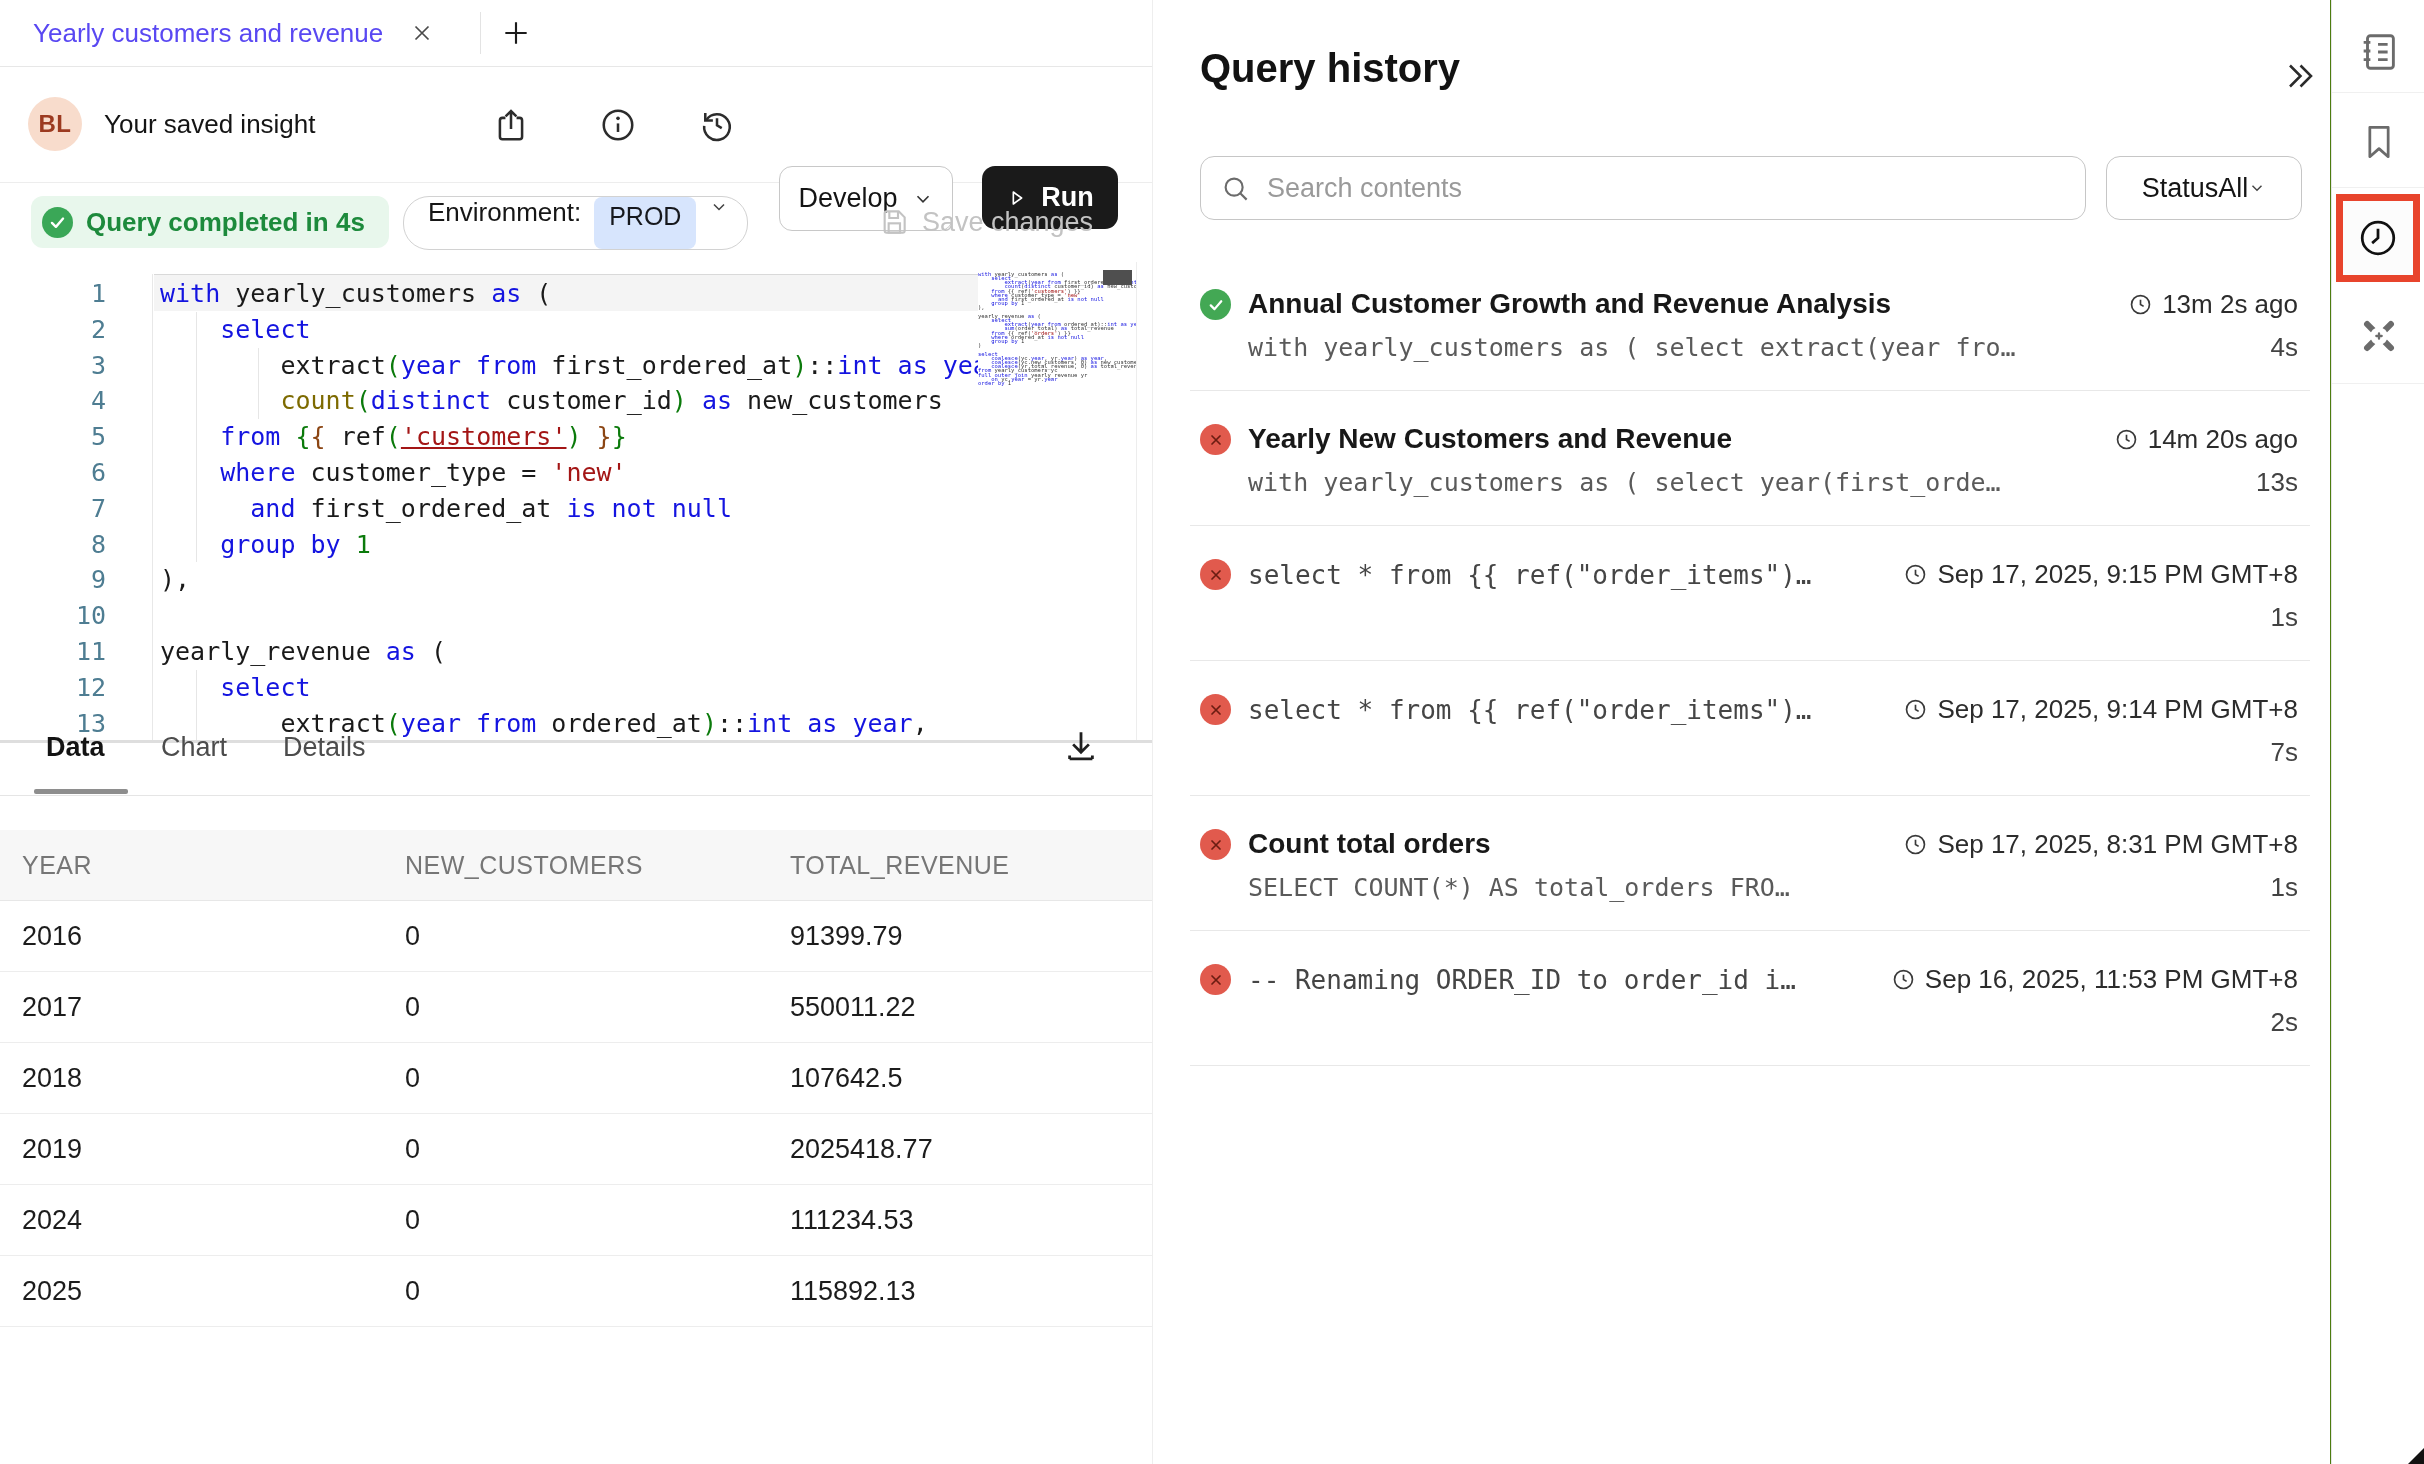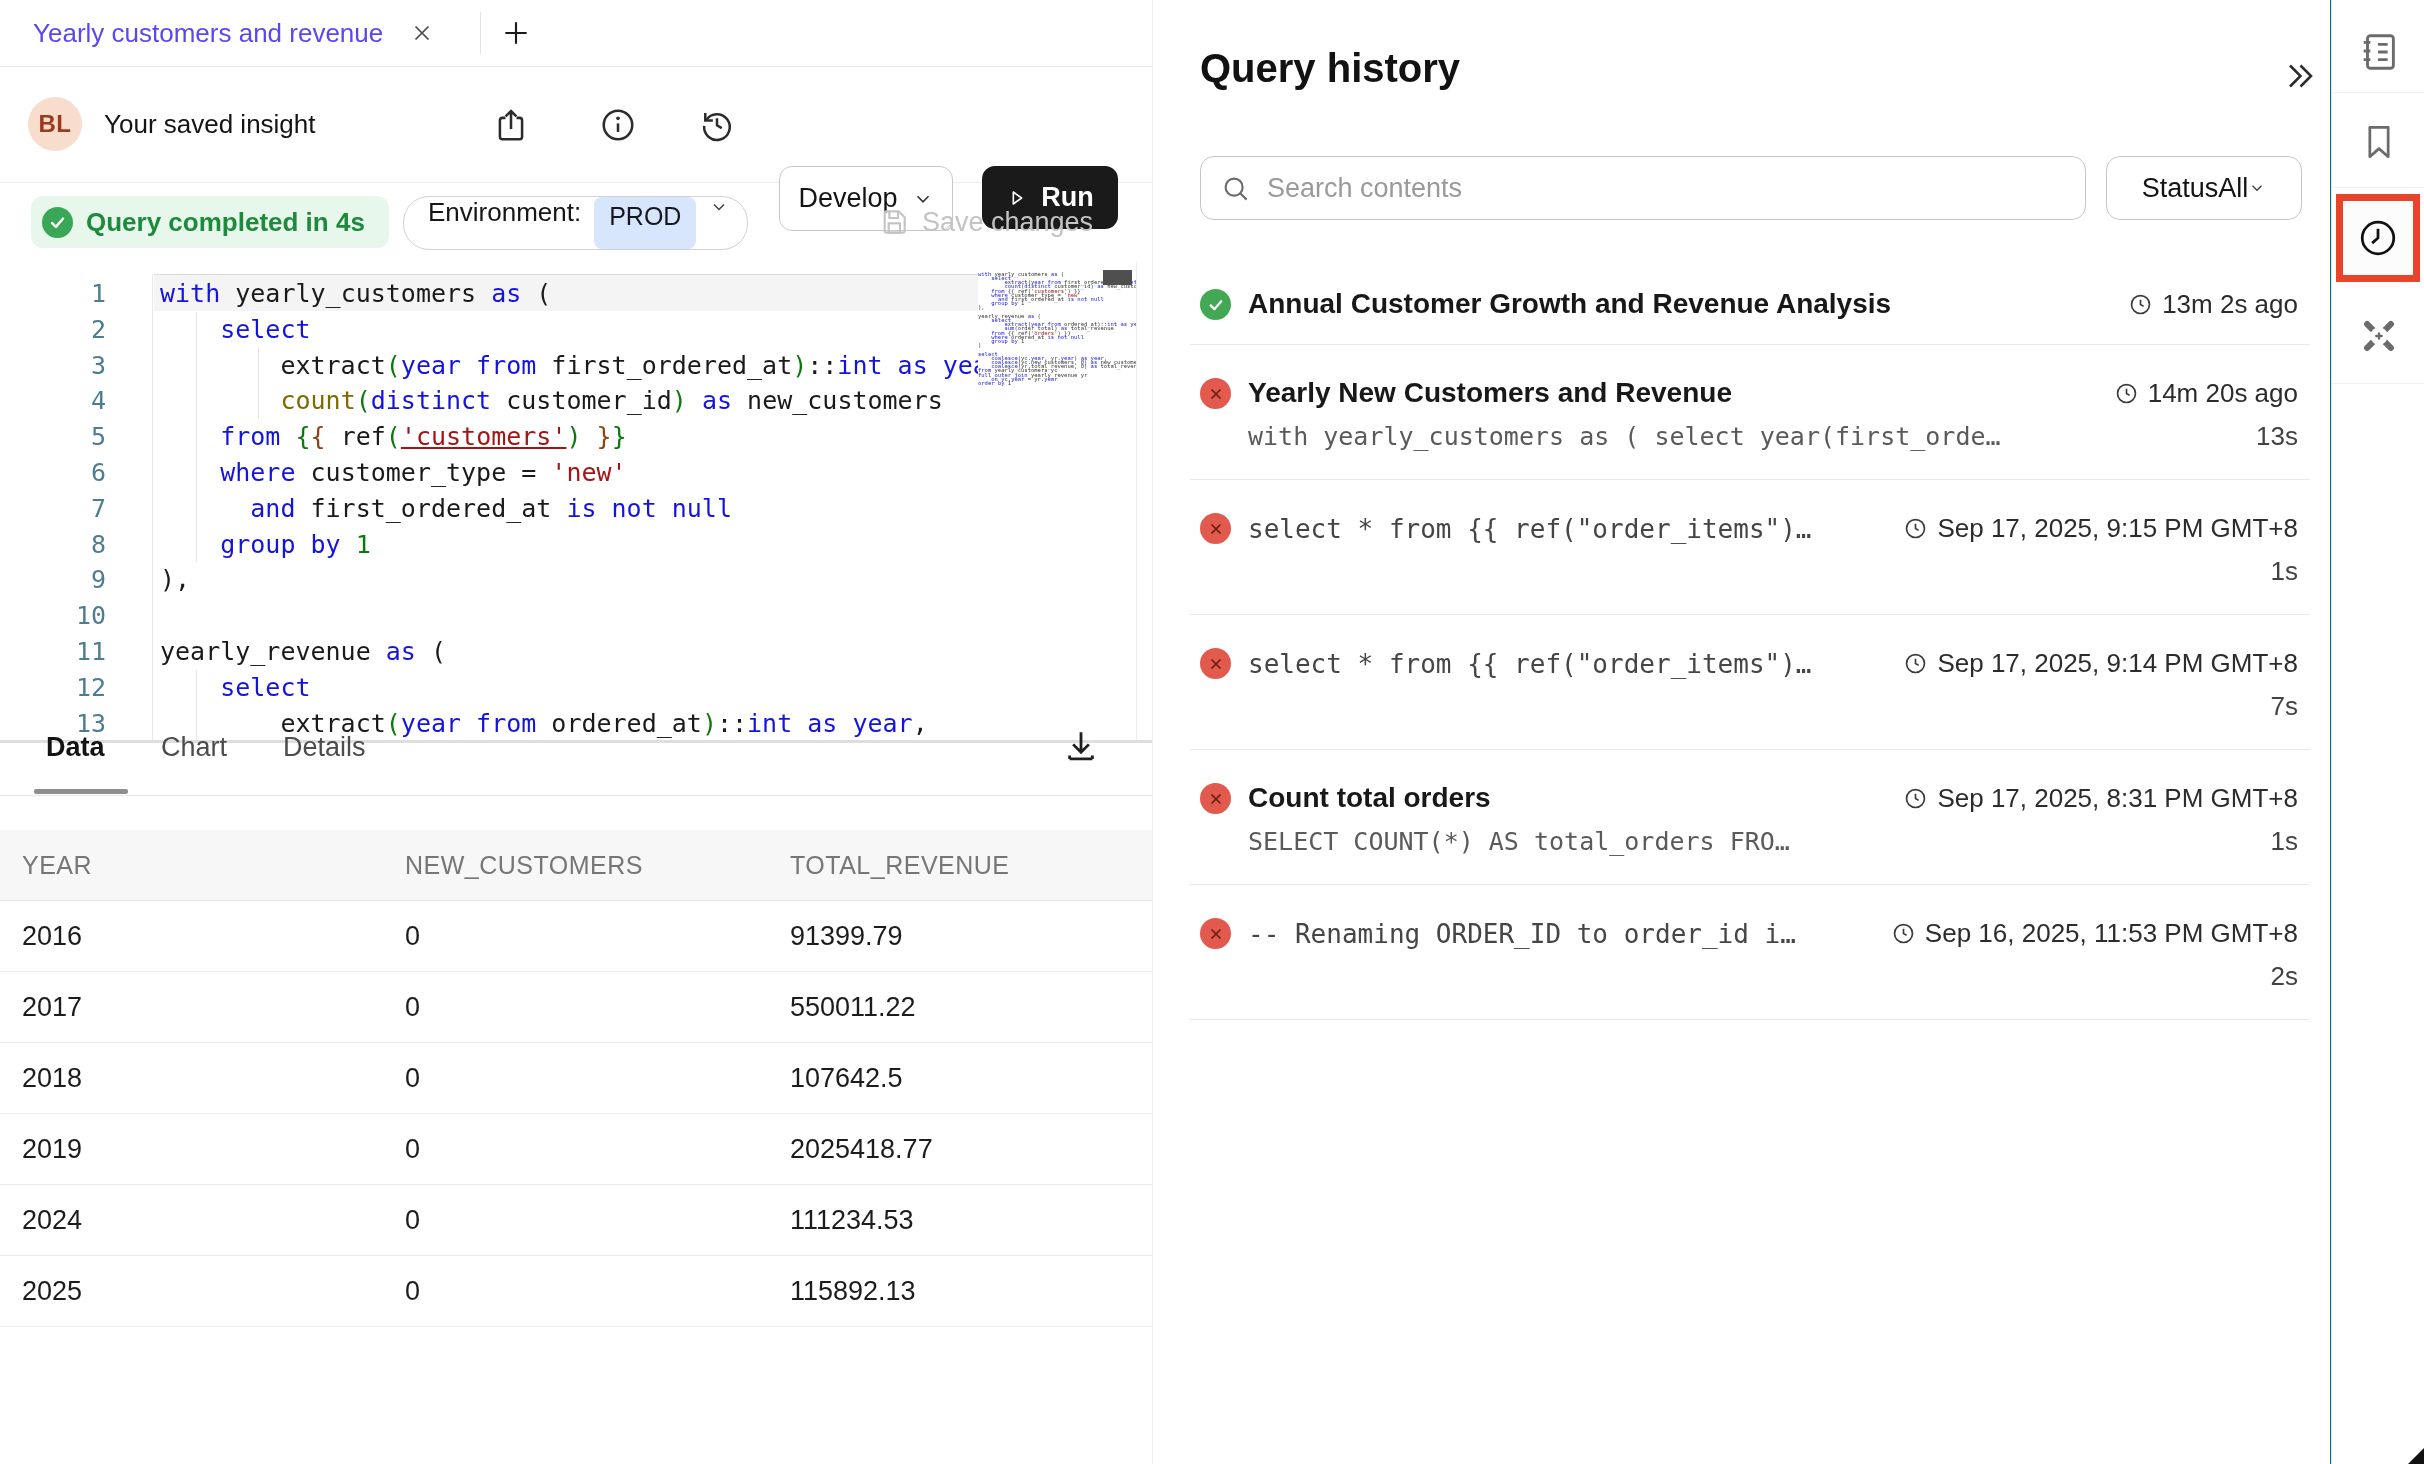--- a/index.html
+++ b/index.html
@@ -1,16 +1,16 @@
 <!DOCTYPE html>
 <html><head>
 <meta charset="utf-8">
 <style>
   html,body{margin:0;padding:0;background:#fff;}
-  #app{position:relative;width:2424px;height:1464px;background:#0369a1;overflow:hidden;
+  #app{position:relative;width:2424px;height:1464px;background:#4d7c0f;overflow:hidden;
        font-family:"Liberation Sans",sans-serif;color:#1a1a1a;}
   svg{display:block;}
 
   
   #left-pane{position:absolute;left:0;top:0;width:1152px;height:1464px;background:#fff;}
 
   #tabbar{position:absolute;left:0;top:0;width:1152px;height:66px;border-bottom:1px solid #e7e7e7;}
   #tab-active{position:absolute;left:33px;top:0;height:66px;display:flex;align-items:center;gap:26px;}
   #tab-title{font-size:26px;color:#5948f2;}
   .tab-close{width:26px;height:26px;color:#4a4a4a;cursor:pointer;}
@@ -358,20 +358,24 @@
             </span>
       <span class="qh-title">Annual Customer Growth and Revenue Analysis</span>
       <span class="qh-meta">
         <svg viewBox="0 0 24 24" fill="none" stroke="currentColor" stroke-width="1.6">
           <circle cx="12" cy="12" r="8.6"></circle>
                 <path d="M12 7.4 V12 L15 13.8"></path>
         </svg>
         <span>13m 2s ago</span>
       </span>
     </div>
+    <div class="qh-row2">
+      <span class="qh-preview">with yearly_customers as ( select extract(year fro…</span>
+      <span class="qh-duration">4s</span>
+    </div>
   </div>
 
   <div class="qh-item">
     <div class="qh-row1">
       <span class="qh-icon error">
               <svg width="16" height="16" viewBox="0 0 24 24" fill="none" stroke="#6b1d12" stroke-width="2.6" stroke-linecap="round">
                 <path d="M6 6 L18 18 M18 6 L6 18"></path>
               </svg>
             </span>
       <span class="qh-title">Yearly New Customers and Revenue</span>

